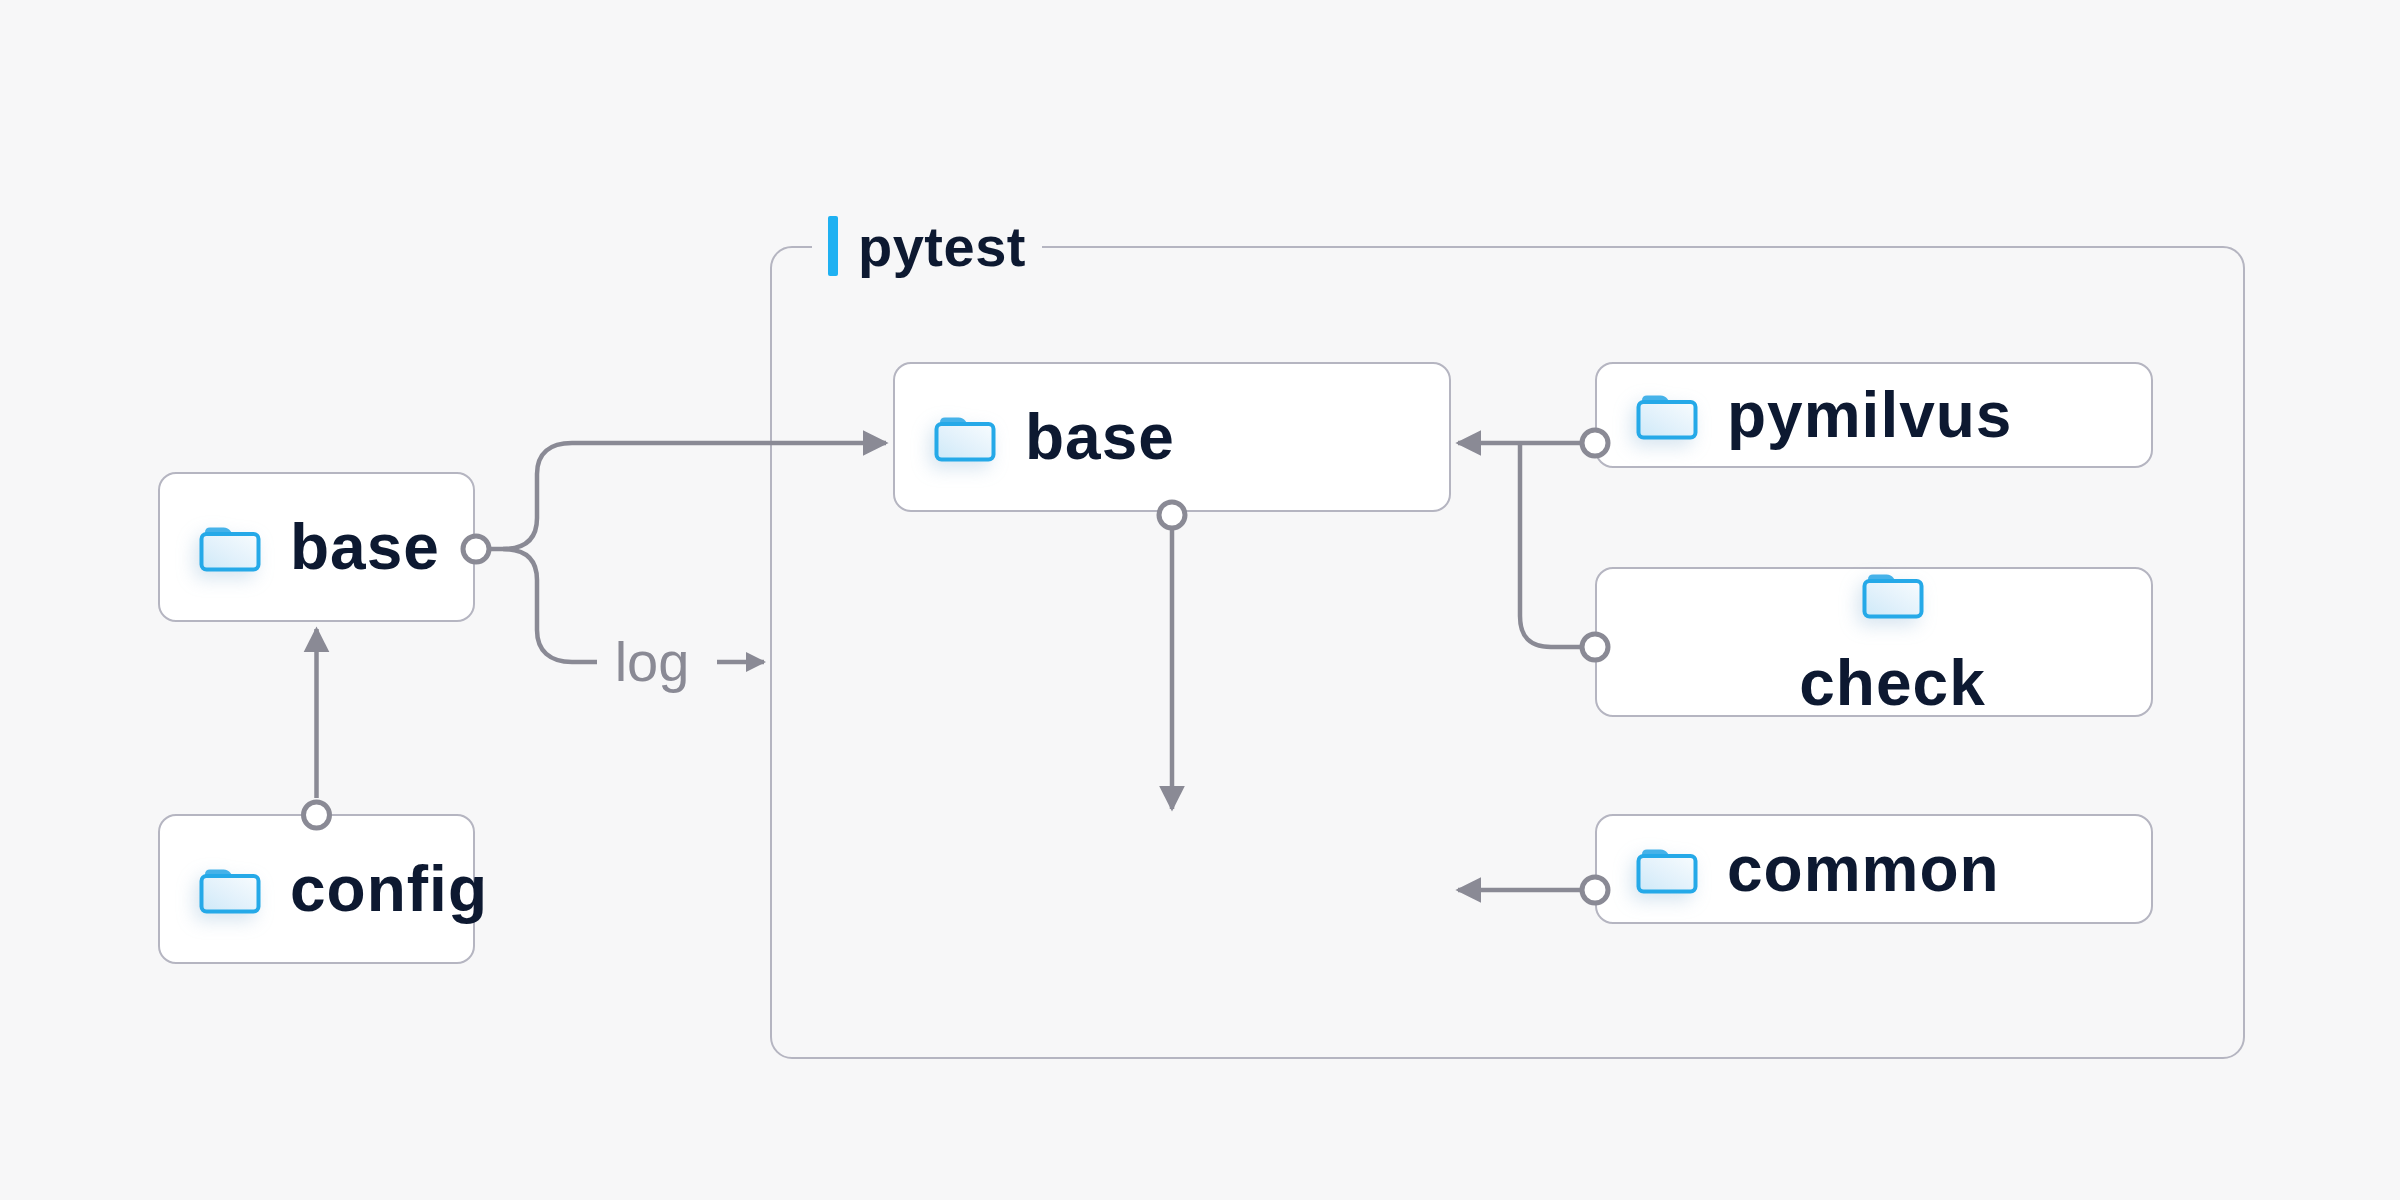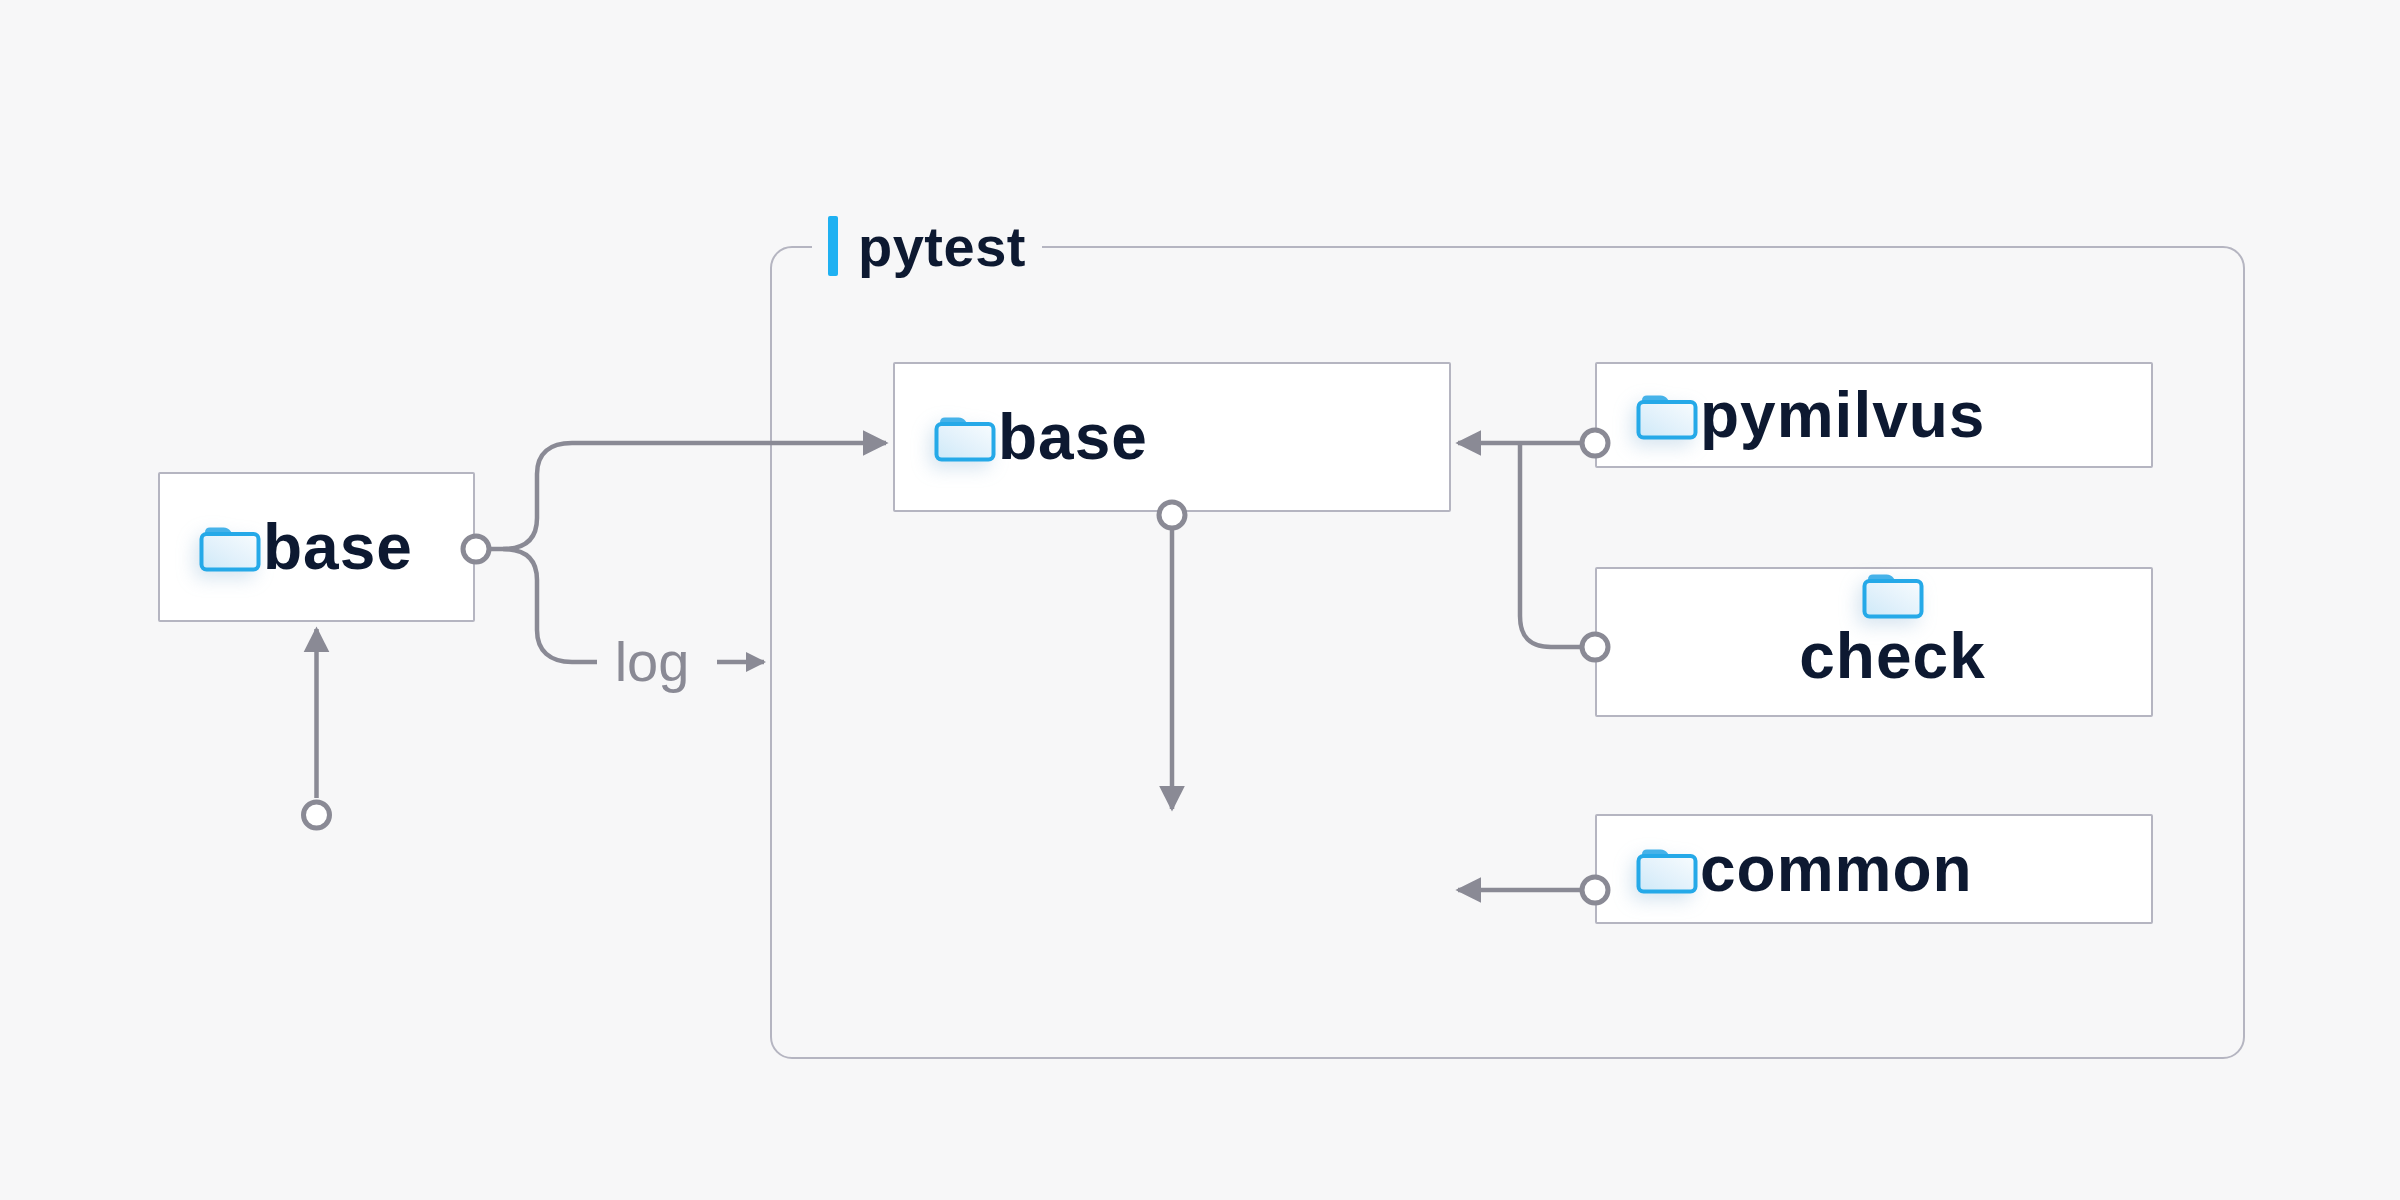--- a/index.html
+++ b/index.html
@@ -35,24 +35,24 @@
     width: 10px; height: 60px;
     border-radius: 2px;
     background: #1fb1f2;
   }
 
   
   .node {
     position: absolute;
     background: #ffffff;
     border: 2px solid #b5b5c1;
-    border-radius: 2px;
+    border-radius: 18px;
     box-sizing: border-box;
     display: flex; align-items: center;
-    padding-left: 37px; 
+    padding-left: 37px; gap: 27px;
     z-index: 2;
   }
   .node .flabel {
     font-size: 64px; font-weight: 600; letter-spacing: 1px;
     color: #0d1931;
     white-space: nowrap;
   }
   .folder {
     width: 66px; height: 50px; flex: 0 0 auto;
     filter: drop-shadow(-5px 7px 9px rgba(110,160,200,0.28));
@@ -108,20 +108,26 @@
     <span class="accent-bar"></span>
     <span>pytest</span>
   </div>
 
   <div class="node n-utils">
     <svg class="folder">
         <use href="#folder-sym"></use>
       </svg>
     <span class="flabel">base</span>
   </div>
+  <div class="node n-config">
+    <svg class="folder">
+        <use href="#folder-sym"></use>
+      </svg>
+    <span class="flabel">config</span>
+  </div>
   <div class="node n-base">
     <svg class="folder">
         <use href="#folder-sym"></use>
       </svg>
     <span class="flabel">base</span>
   </div>
   <div class="node n-pymilvus">
     <svg class="folder">
         <use href="#folder-sym"></use>
       </svg>

